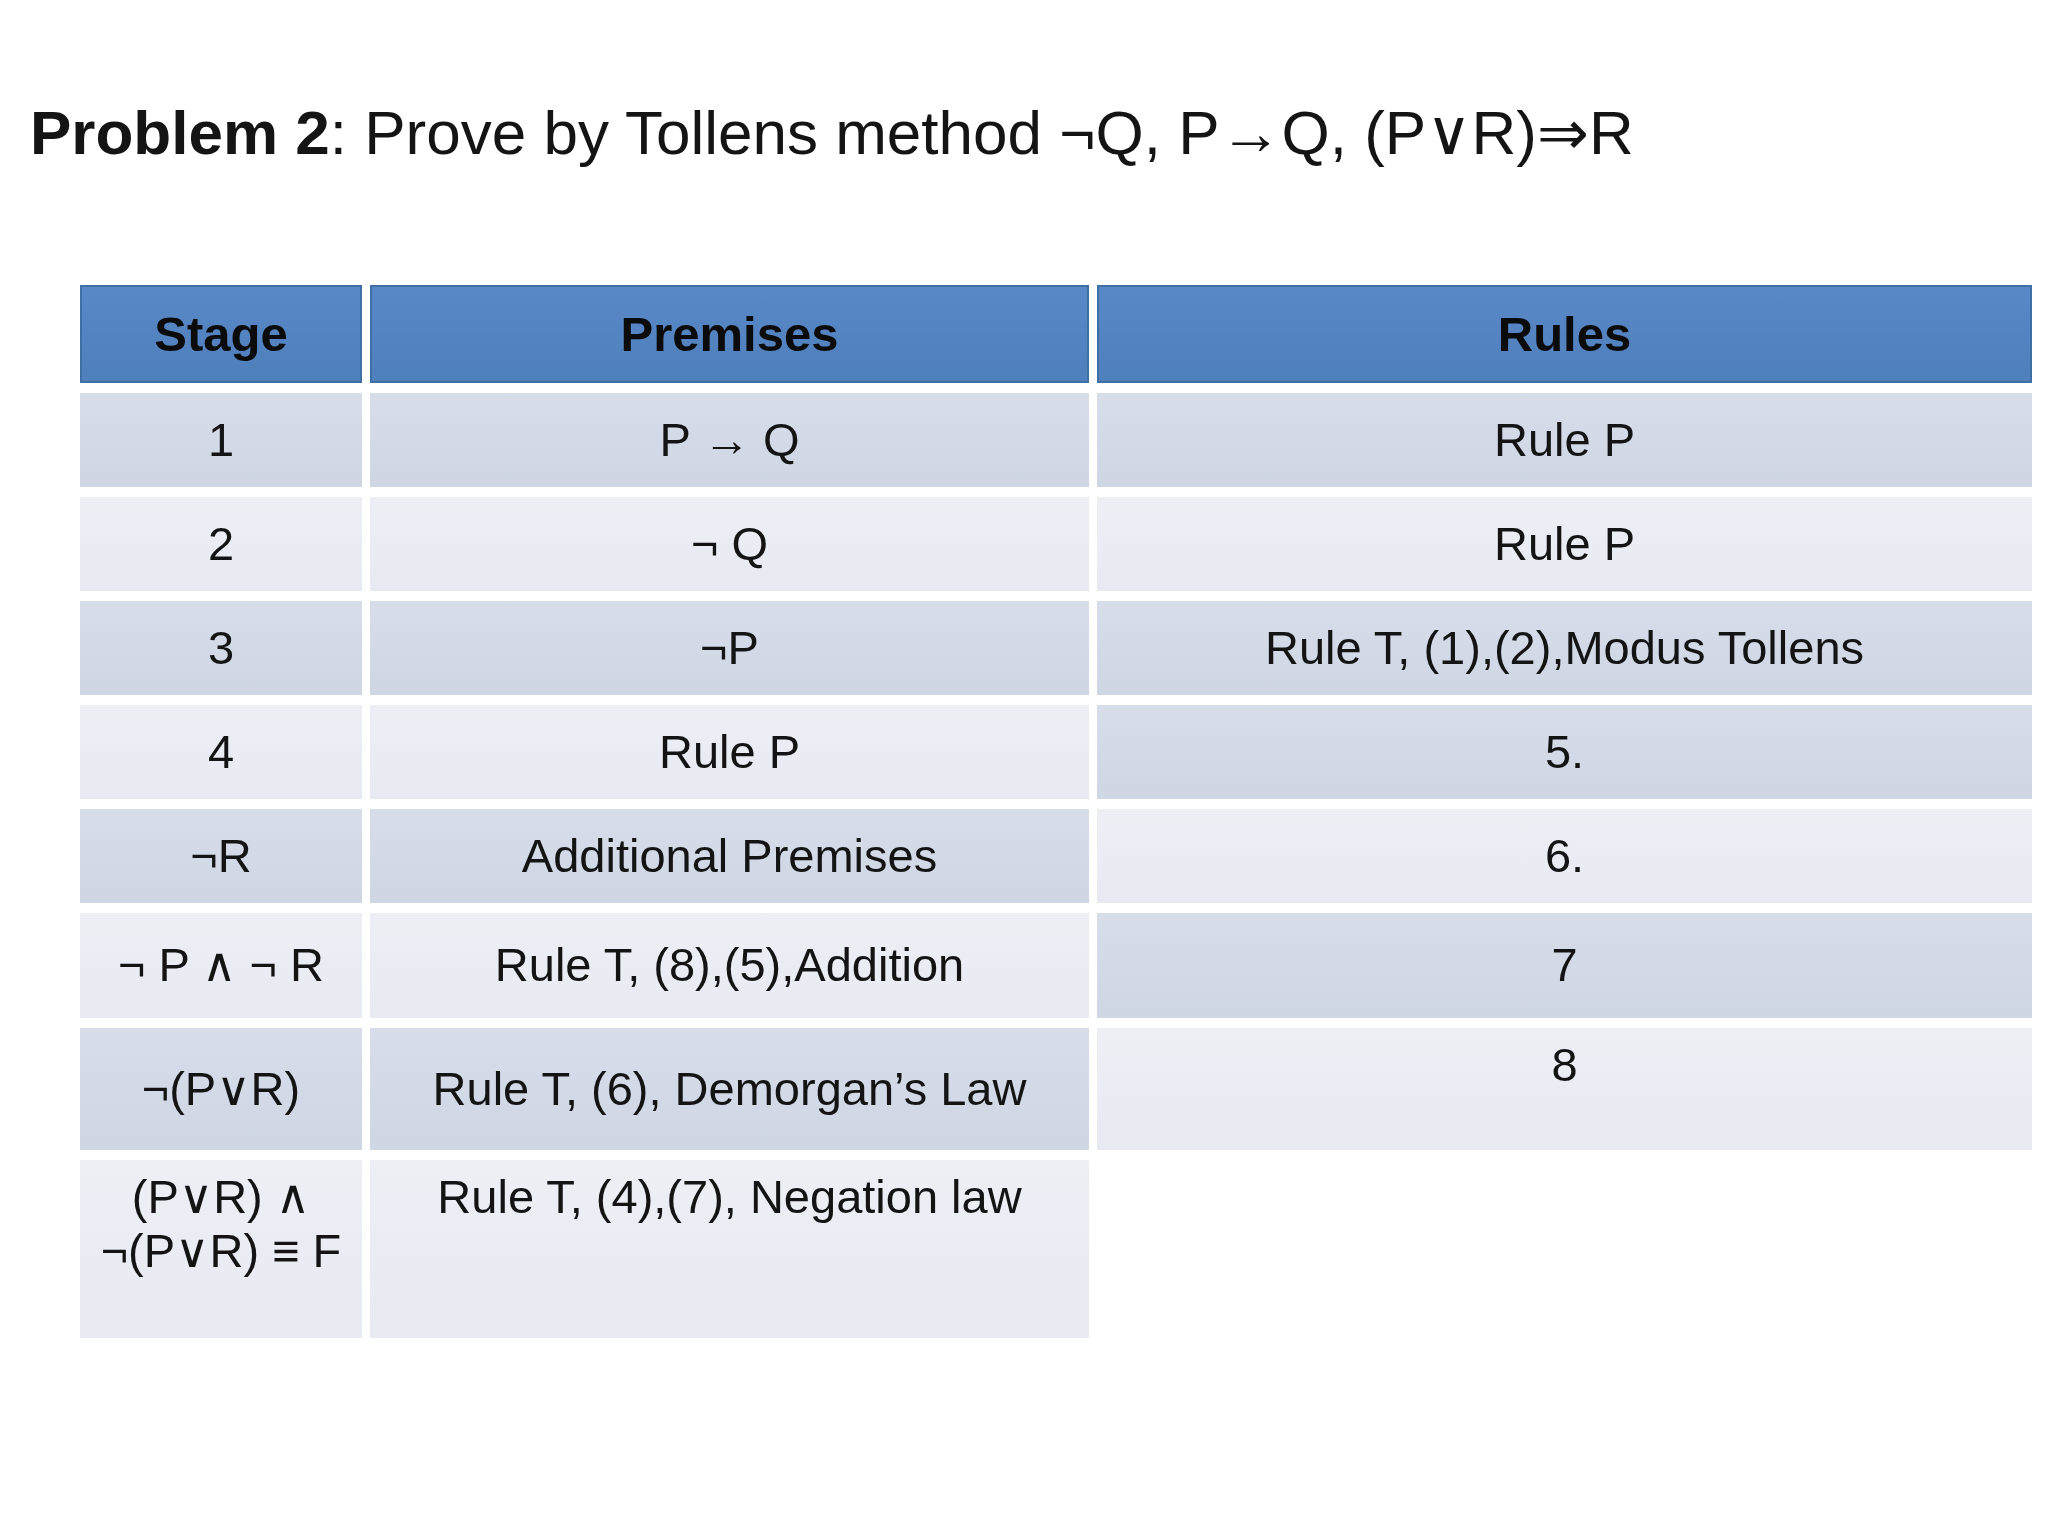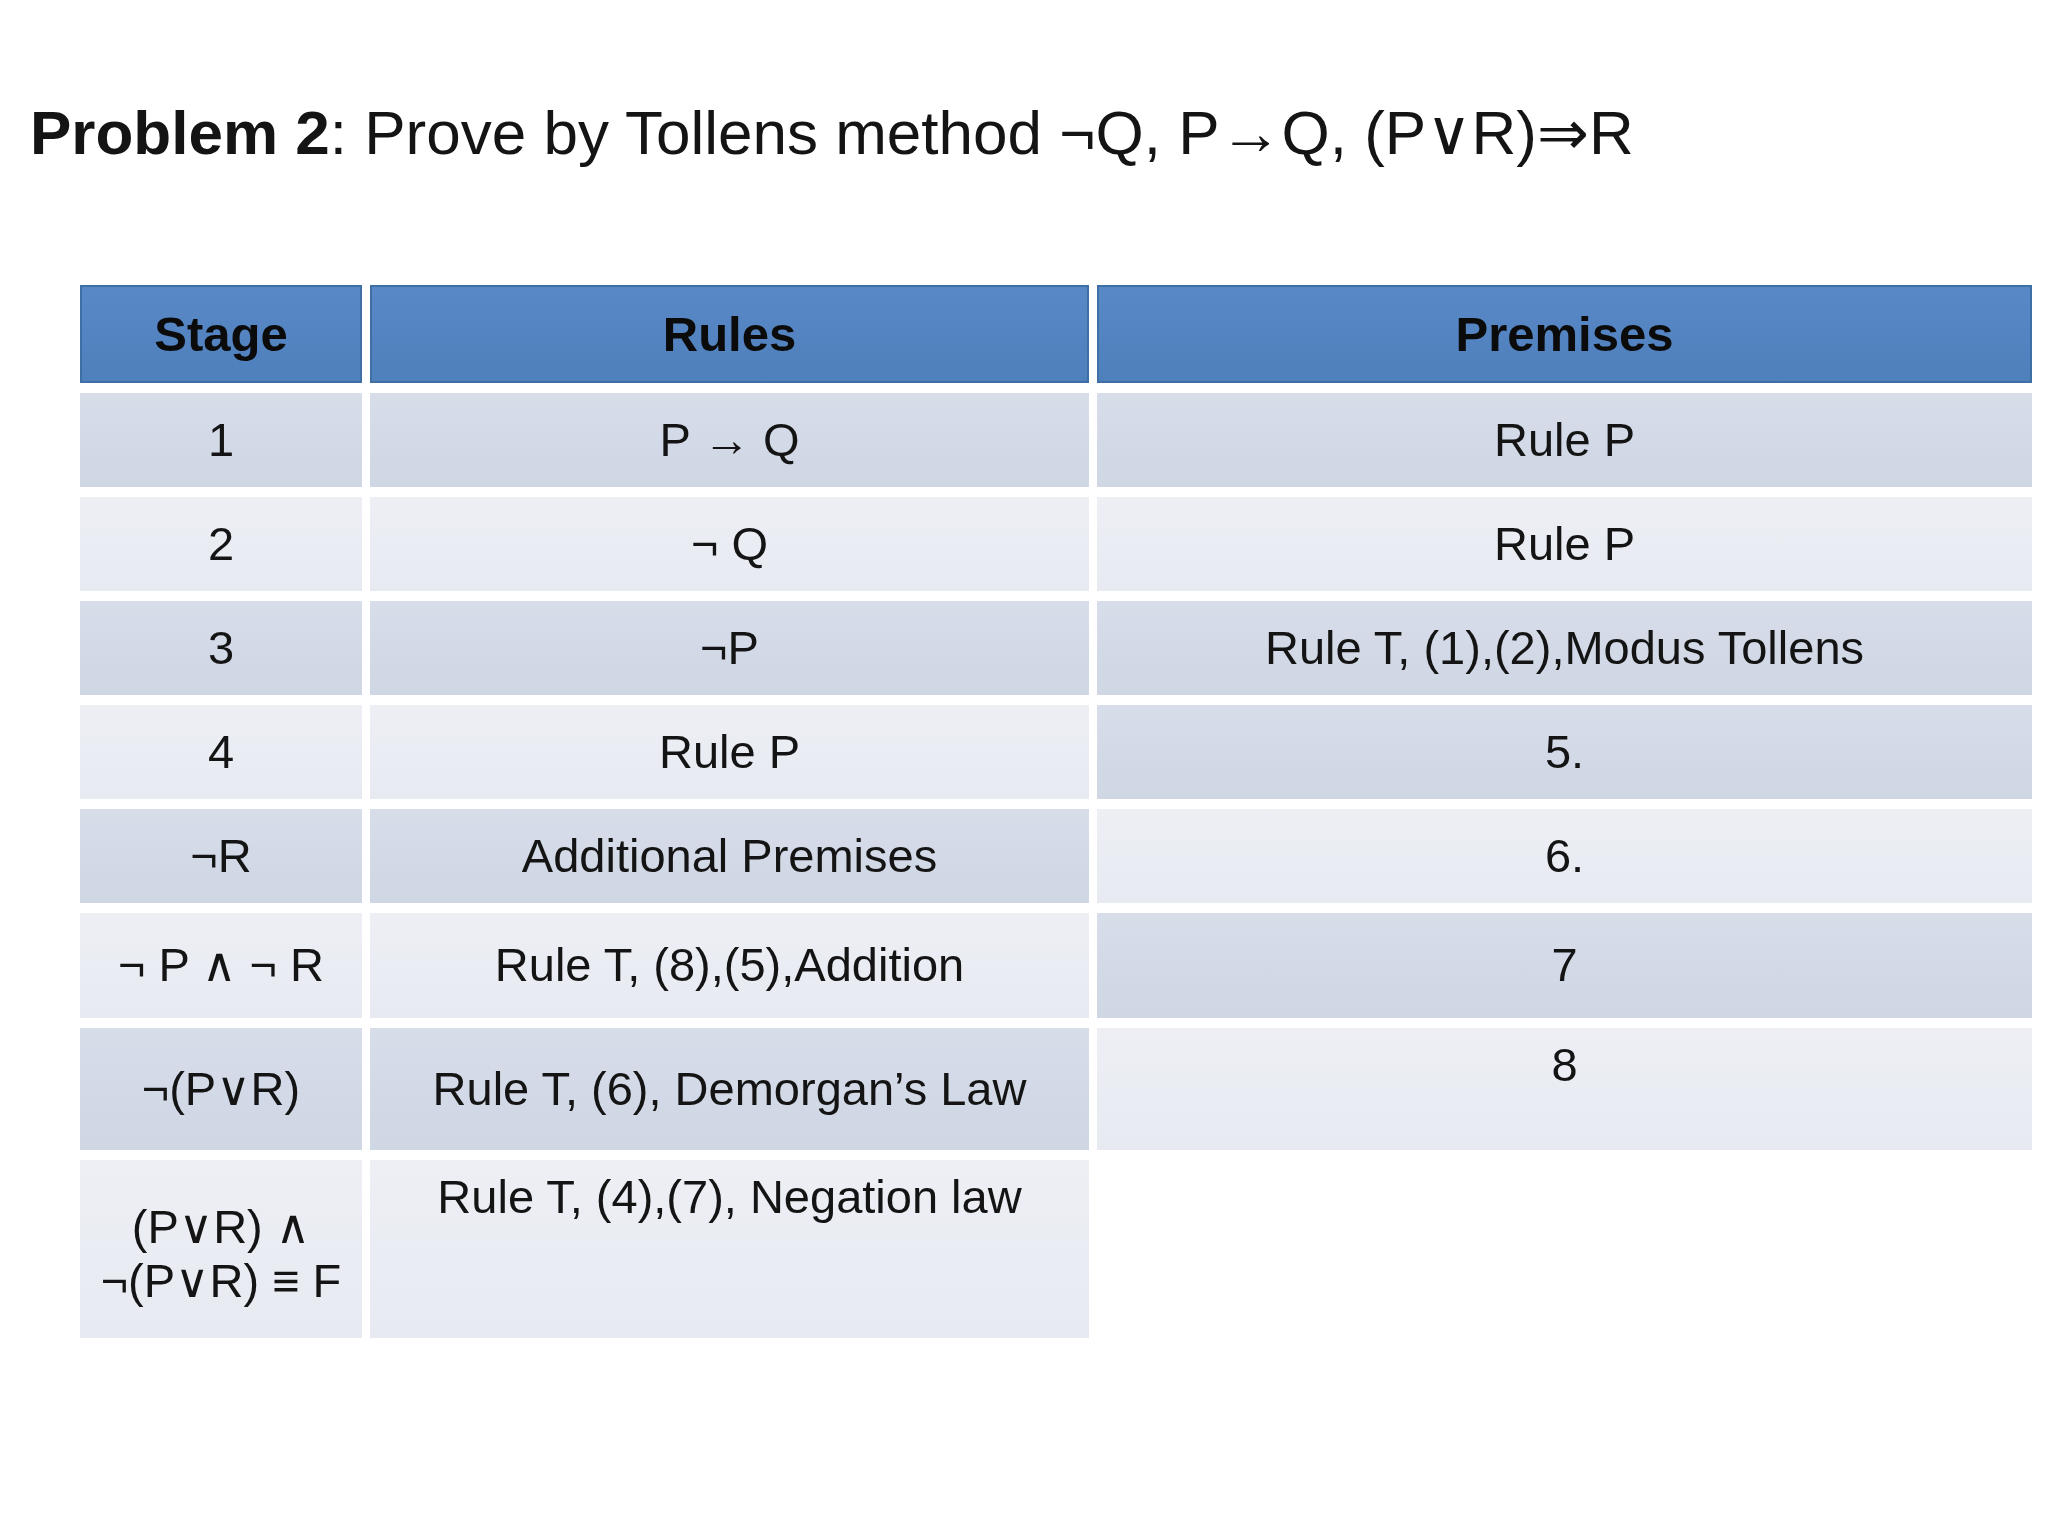--- a/index.html
+++ b/index.html
@@ -62,36 +62,36 @@
   }
   .even {
     background: linear-gradient(180deg, var(--band-light-light, #EDEFF5), var(--band-light, #E7EAF1));
   }
   .r8 {
     align-items: flex-start;
     padding-top: 10px;
     box-sizing: border-box;
   }
   .premise-stack {
-    flex-direction: column;
+    flex-direction: row;
     gap: 6px;
   }
 </style>
 </head>
 <body>
 
 <div class="slide">
 
   <h1 class="title"><span class="title-bold">Problem 2</span><span>: Prove by Tollens method ¬Q, P→Q, (P∨R)⇒R</span></h1>
 
   <div class="proof-table">
 
     <div class="cell th">Stage</div>
+    <div class="cell th">Premises</div>
     <div class="cell th">Rules</div>
-    <div class="cell th">Premises</div>
 
     <div class="cell odd">1</div>
     <div class="cell odd">P → Q</div>
     <div class="cell odd">Rule P</div>
 
     <div class="cell even">2</div>
     <div class="cell even">¬ Q</div>
     <div class="cell even">Rule P</div>
 
     <div class="cell odd">3</div>

